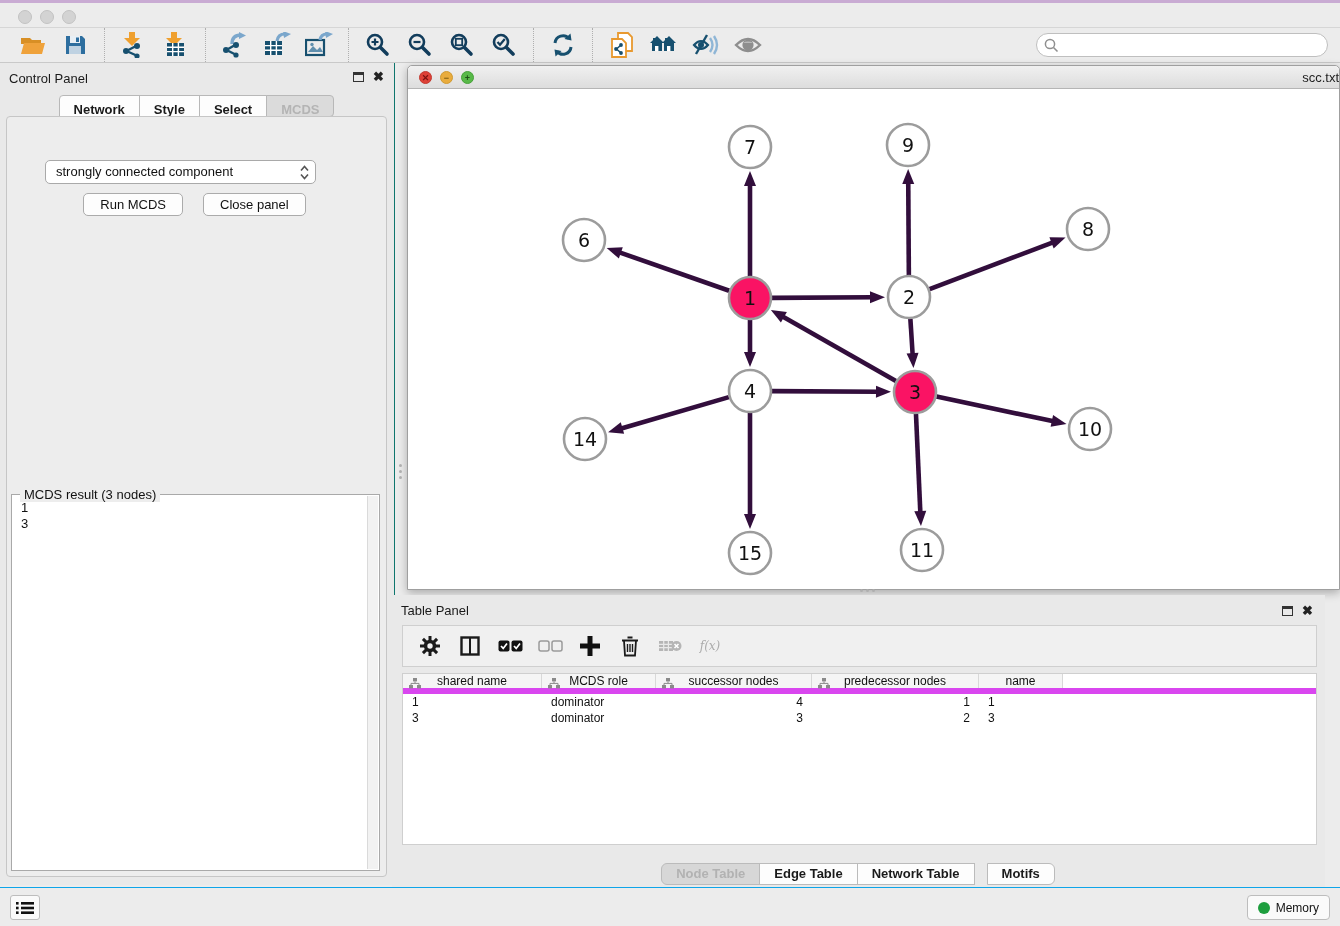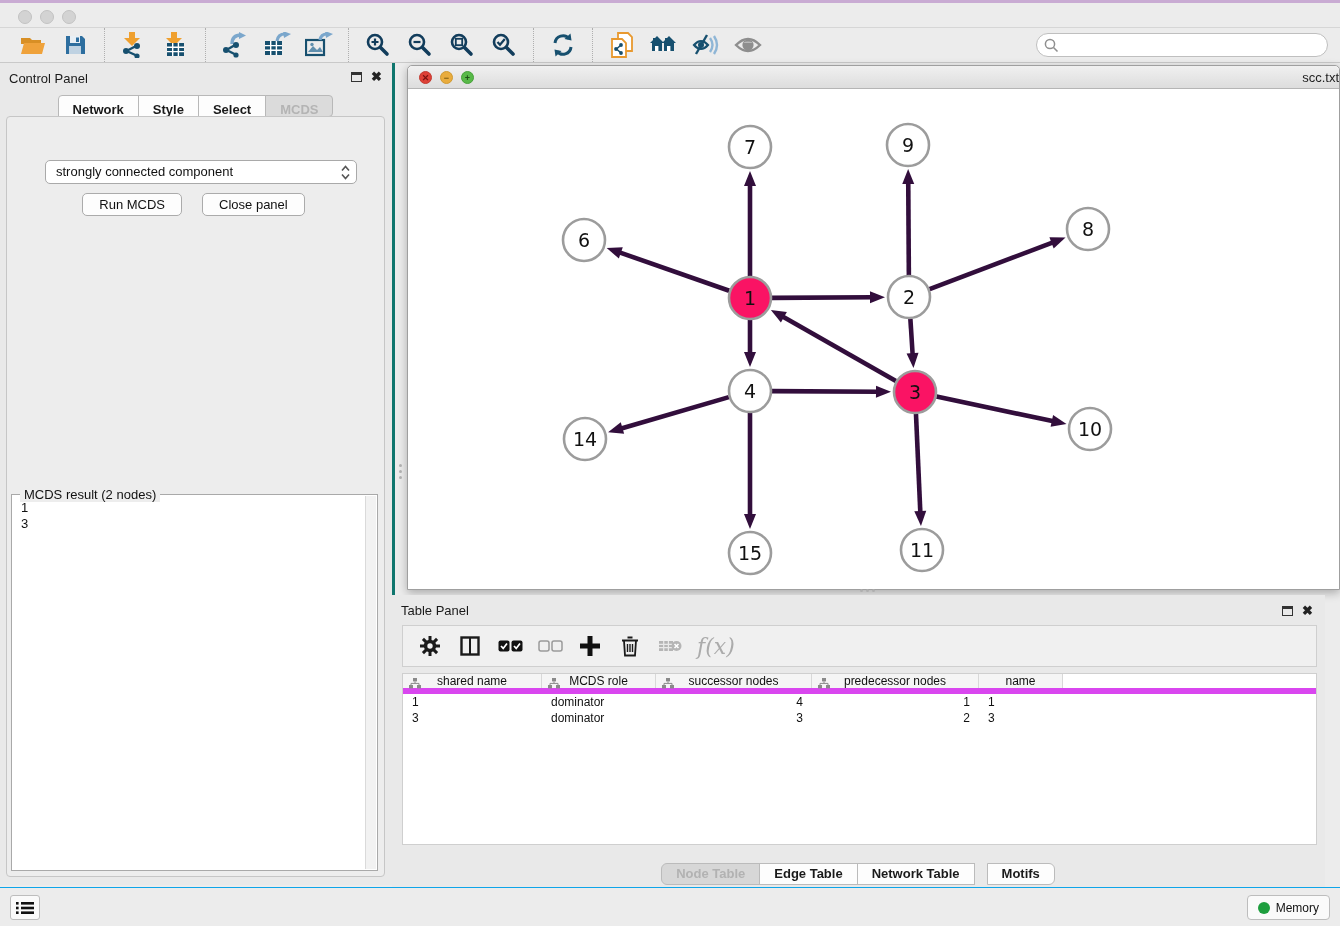--- a/index.html
+++ b/index.html
@@ -11,33 +11,33 @@
   .traffic.gray { background:#D3D3D3; border:1px solid #C2C2C2; }
   .main-title { position:absolute; left:0; right:0; top:6px; text-align:center; font-size:14px; color:#9E9E9E; }
 
   
   .toolbar { position:absolute; left:0; top:28px; width:1340px; height:35px; background:#ECECEC; border-bottom:1px solid #C9C9C9; display:flex; align-items:center; padding-left:12px; }
   .tb-icon { width:30px; height:30px; margin:0 6px; display:flex; align-items:center; justify-content:center; flex:0 0 auto; }
   .tb-sep { width:1px; height:34px; border-left:1px dotted #AFAFAF; margin:0 8px; flex:0 0 auto; }
   .searchbox { position:absolute; right:12px; top:5px; width:292px; height:24px; background:#fff; border:1px solid #BFBFBF; border-radius:13px; display:flex; align-items:center; padding-left:7px; }
 
   
-  .control-panel { position:absolute; left:0; top:63px; width:395px; height:822px; background:#E9E9E9; border-right:3px solid #0f766e; }
+  .control-panel { position:absolute; left:0; top:63px; width:395px; height:822px; background:#E9E9E9; border-right:1px solid #0f766e; }
   .panel-header { position:relative; height:30px; }
   .panel-title { position:absolute; left:9px; top:8px; font-size:13px; color:#1a1a1a; }
   .hdr-float { position:absolute; right:30px; top:9px; width:11px; height:10px; border:1.5px solid #333; border-top-width:3px; }
   .hdr-close { position:absolute; right:10px; top:6px; font-size:13px; font-weight:bold; color:#222; line-height:16px; }
   .cp-tabs { position:absolute; left:0; right:0; top:32px; display:flex; justify-content:center; }
   .cp-tab { height:22px; line-height:20px; padding:4px 14px; font-size:13px; font-weight:bold; color:#1a1a1a; background:#FDFDFD; border:1px solid #B8B8B8; margin-left:-1px; }
   .cp-tab:first-child { border-radius:4px 0 0 0; }
   .cp-tab:last-child { border-radius:0 4px 4px 0; }
   .cp-tab.active { background:#DBDBDB; color:#B4B4B4; }
   .cp-inner { position:absolute; left:6px; right:7px; top:53px; bottom:8px; background:#EDEDED; border:1px solid #C6C6C6; border-radius:4px; }
   .opt-label { position:absolute; left:0; right:0; top:20px; text-align:center; font-size:13.5px; color:#111; }
-  .criterion-select { position:absolute; left:38px; top:43px; width:312px; height:24px; background:#fff; border:1px solid #A9A9A9; border-radius:5px; font-size:13px; color:#111; line-height:22px; padding-left:10px; }
+  .criterion-select { position:absolute; left:38px; top:43px; width:271px; height:24px; background:#fff; border:1px solid #A9A9A9; border-radius:5px; font-size:13px; color:#111; line-height:22px; padding-left:10px; }
   .criterion-select .stepper { position:absolute; right:6px; top:4px; }
   .cp-buttons { position:absolute; left:0; right:4px; top:76px; display:flex; justify-content:center; gap:20px; }
   .cp-btn { height:23px; line-height:21px; padding:0 16px; background:#FDFDFD; border:1px solid #ABABAB; border-radius:5px; font-size:13px; color:#111; }
   .result-box { position:absolute; left:4px; right:6px; top:377px; height:377px; background:#fff; border:1px solid #A9A9A9; }
   .result-legend { position:absolute; left:8px; top:-8px; background:#EDEDED; padding:0 4px; font-size:13px; color:#111; }
   .result-list { position:absolute; left:0; top:0; right:13px; bottom:0; padding:5px 0 0 9px; font-size:13px; color:#111; line-height:16px; }
   .result-scrollbar { position:absolute; right:1px; top:1px; bottom:1px; width:11px; background:#F2F2F2; border-left:1px solid #DADADA; }
 
   
   .network-window { position:absolute; left:407px; top:65px; width:933px; height:525px; background:#fff; border:1px solid #9F9F9F; border-radius:5px 5px 0 0; box-shadow:0 3px 10px rgba(0,0,0,0.28); }
@@ -48,21 +48,21 @@
 
   
   .v-handle { position:absolute; left:398px; top:462px; width:5px; height:18px; display:flex; flex-direction:column; gap:3px; align-items:center; justify-content:center; }
   .v-handle i, .h-handle i { width:3px; height:3px; background:#AFAFAF; border-radius:50%; display:block; }
   .h-handle { position:absolute; left:858px; top:588px; width:18px; height:5px; display:flex; gap:3px; align-items:center; justify-content:center; }
 
   
   .table-panel { position:absolute; left:392px; top:595px; width:933px; height:292px; background:#E9E9E9; }
   .tp-toolbar { position:absolute; left:10px; right:8px; top:30px; height:42px; background:#F0F0F0; border:1px solid #CFCFCF; display:flex; align-items:center; padding-left:14px; }
   .tp-icon { margin-right:14px; display:flex; align-items:center; justify-content:center; min-width:26px; height:26px; }
-  .fx-label { font-family:"DejaVu Serif", serif; font-style:italic; font-size:22px; color:#ABABAB; }
+  .fx-label { font-family:"DejaVu Serif", serif; font-style:italic; font-size:12px; color:#ABABAB; }
   .tp-table { position:absolute; left:10px; right:8px; top:78px; height:172px; background:#fff; border:1px solid #CFCFCF; }
   .tp-head { display:flex; height:20px; border-bottom:6px solid #d946ef; }
   .tp-th { background:#F5F5F5; border-right:1px solid #D8D8D8; font-size:12px; color:#111; display:flex; align-items:center; justify-content:center; gap:5px; position:relative; }
   .tp-th .tree-ic { position:absolute; left:6px; top:4px; }
   .tp-row { display:flex; height:16px; font-size:12px; color:#111; }
   .tp-td { padding:0 9px; line-height:16px; white-space:nowrap; }
   .ta-r { text-align:right; }
   .tp-tabs { position:absolute; left:0; right:0; top:268px; display:flex; justify-content:center; }
   .tp-tab { height:22px; line-height:20px; padding:0 14px; font-size:13px; font-weight:bold; color:#1a1a1a; background:#FDFDFD; border:1px solid #BBBBBB; margin-left:-1px; }
   .tp-tab:first-child { border-radius:6px 0 0 6px; }
@@ -258,21 +258,21 @@
             <path d="M1 5.5 L4.5 1.5 L8 5.5" stroke="#555" stroke-width="1.6" fill="none"></path>
             <path d="M1 9.5 L4.5 13.5 L8 9.5" stroke="#555" stroke-width="1.6" fill="none"></path>
           </svg>
       </span>
     </div>
     <div class="cp-buttons">
       <span class="cp-btn">Run MCDS</span>
       <span class="cp-btn">Close panel</span>
     </div>
     <div class="result-box">
-      <span class="result-legend">MCDS result (2 nodes)</span>
+      <span class="result-legend">MCDS result (3 nodes)</span>
       <div class="result-list">
         <div>1</div>
         <div>3</div>
       </div>
       <div class="result-scrollbar"></div>
     </div>
   </div>
 </div>
 
 <div class="network-window">

